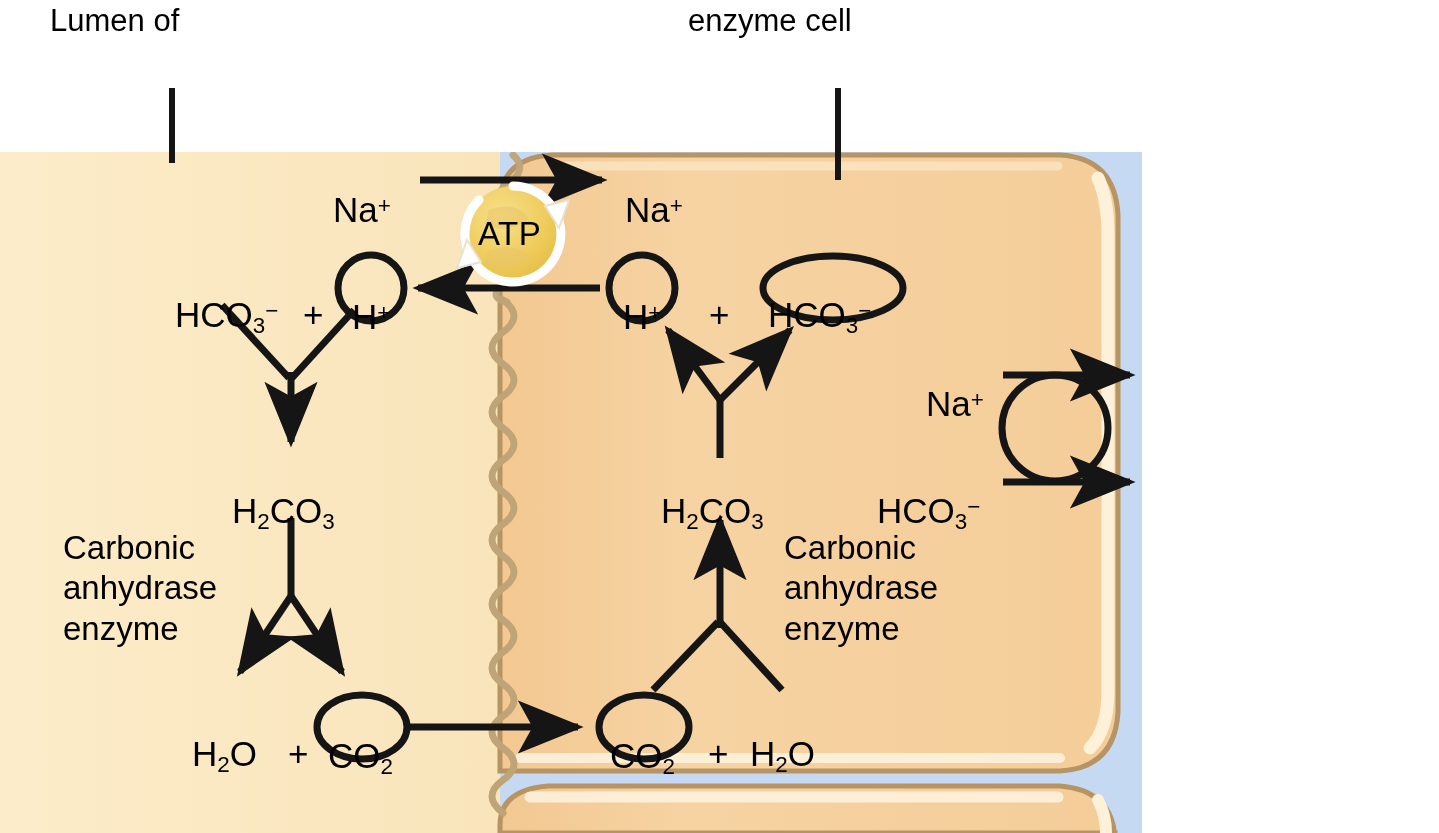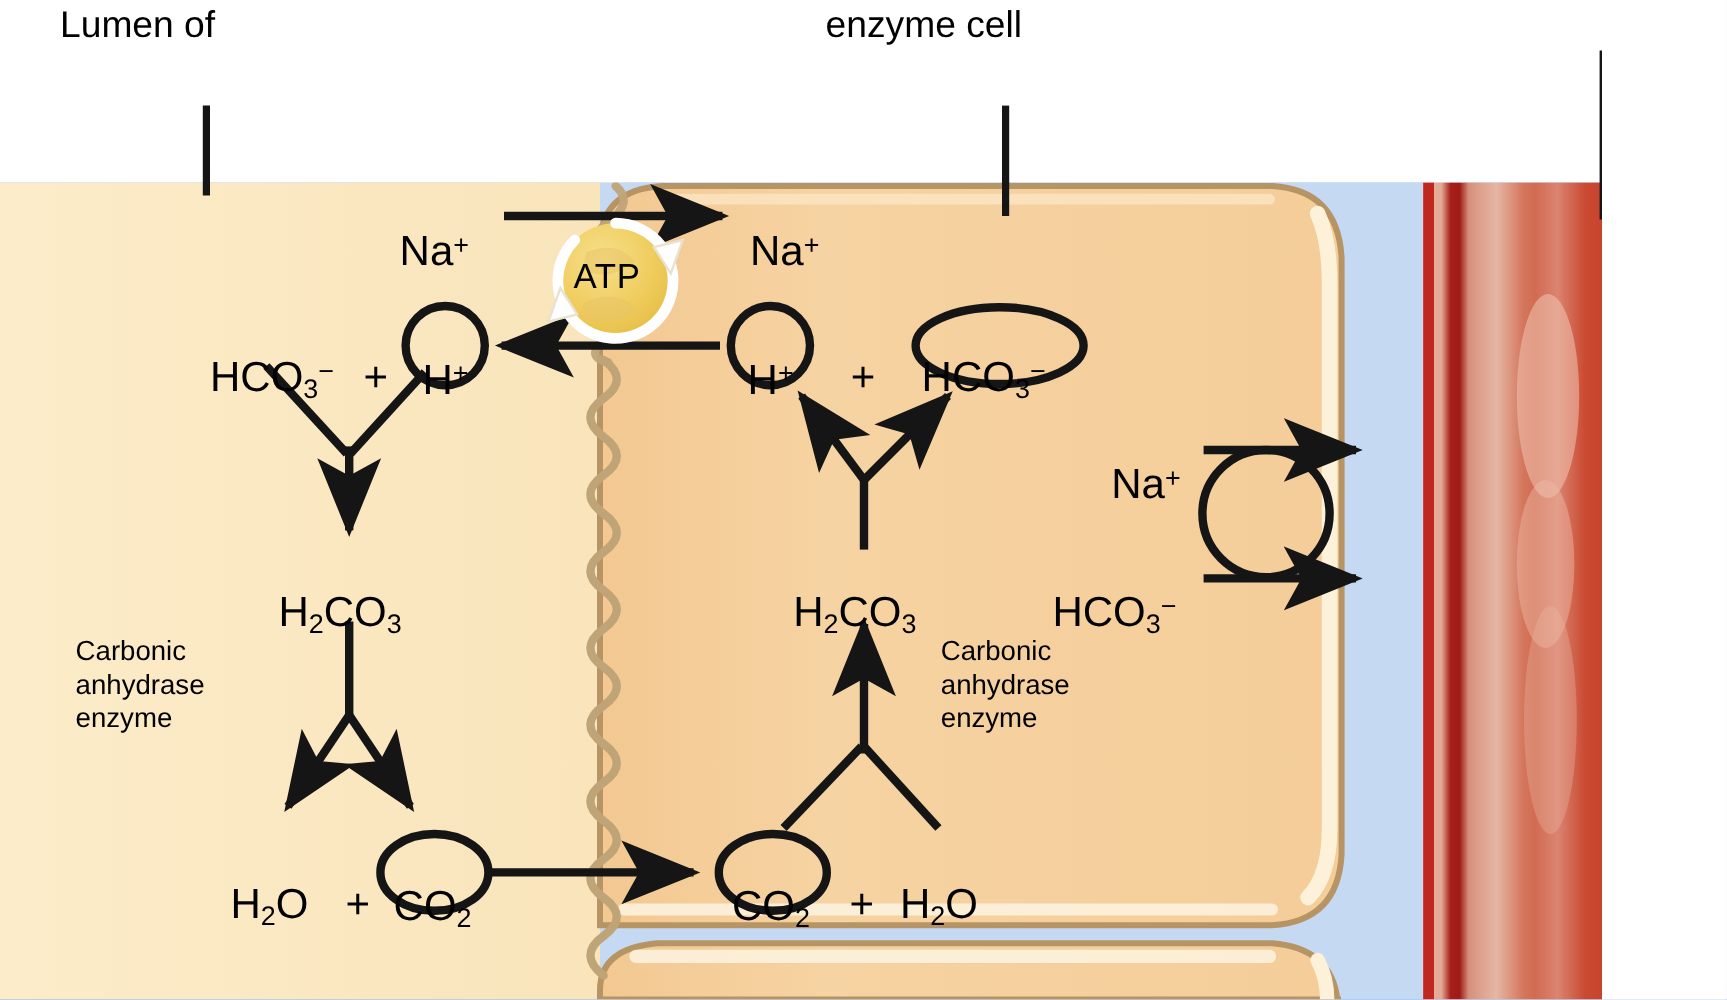--- a/index.html
+++ b/index.html
@@ -1,25 +1,25 @@
 <!DOCTYPE html>
 <html><head>
 <meta charset="utf-8">
 <style>
   html,body{margin:0;padding:0;background:#ffffff;}
   body{font-family:"Liberation Sans", sans-serif;}
-  #stage{position:relative;width:1335px;height:833px;overflow:hidden;background:#3b82f6;}
+  #stage{position:relative;width:1142px;height:833px;overflow:hidden;background:#d946ef;}
   #stage svg.layer{position:absolute;left:0;top:0;width:1439px;height:833px;}
   .lbl{position:absolute;font-family:"Liberation Sans", sans-serif;color:#000;white-space:nowrap;line-height:1.08;}
   .callout-title{font-size:31px;}
   .formula{font-size:35px;margin-top:30px;}
-  .enz{font-size:23px;line-height:1.22;}
+  .enz{font-size:33px;line-height:1.22;}
   sub{font-size:0.64em;vertical-align:-0.26em;}
   sup{font-size:0.64em;vertical-align:0.42em;}
-  .atp-text{font-size:29px;letter-spacing:0.5px;}
+  .atp-text{font-size:33px;letter-spacing:0.5px;}
 </style>
 </head>
 <body>
 
 <div id="stage">
 
   <svg class="layer" viewBox="0 0 1439 833">
     <defs>
       <linearGradient id="lumenGrad" x1="0" y1="0" x2="1" y2="0">
         <stop offset="0%" stop-color="#fcecc9"></stop>

